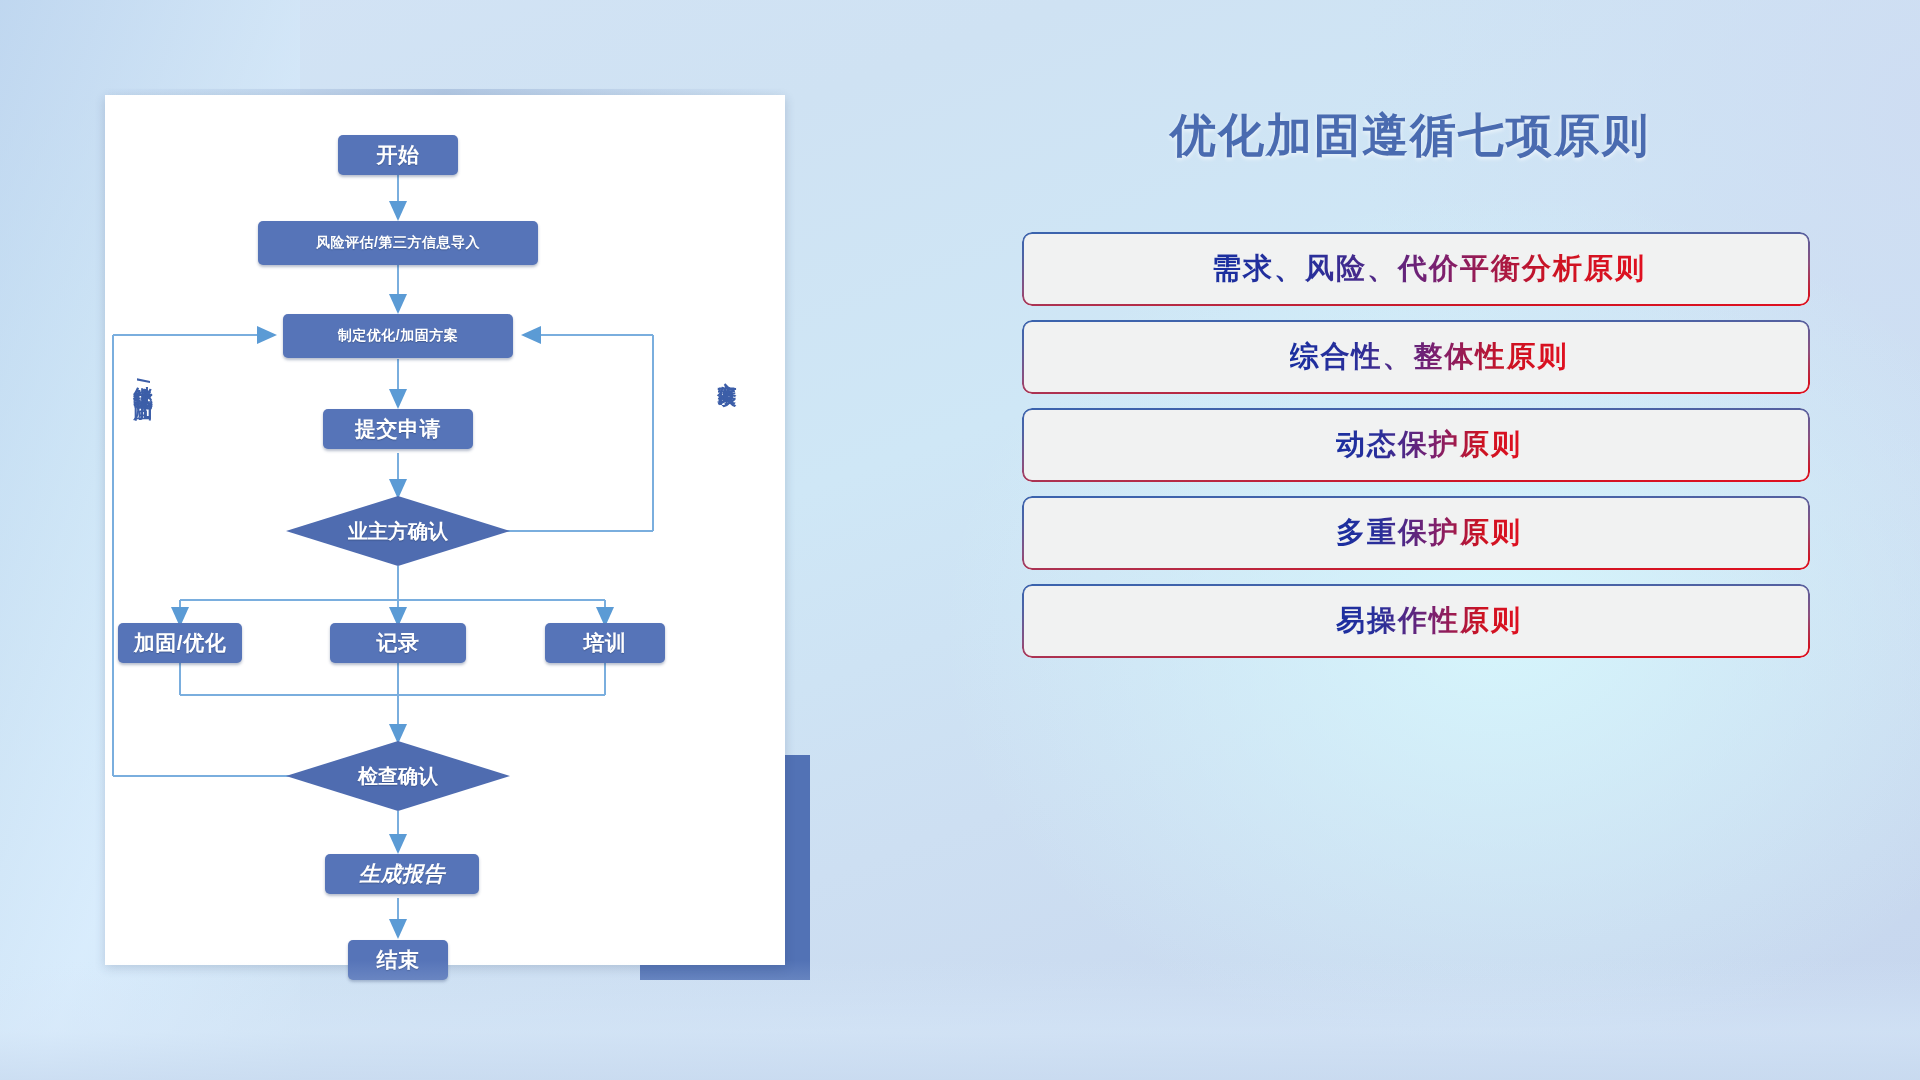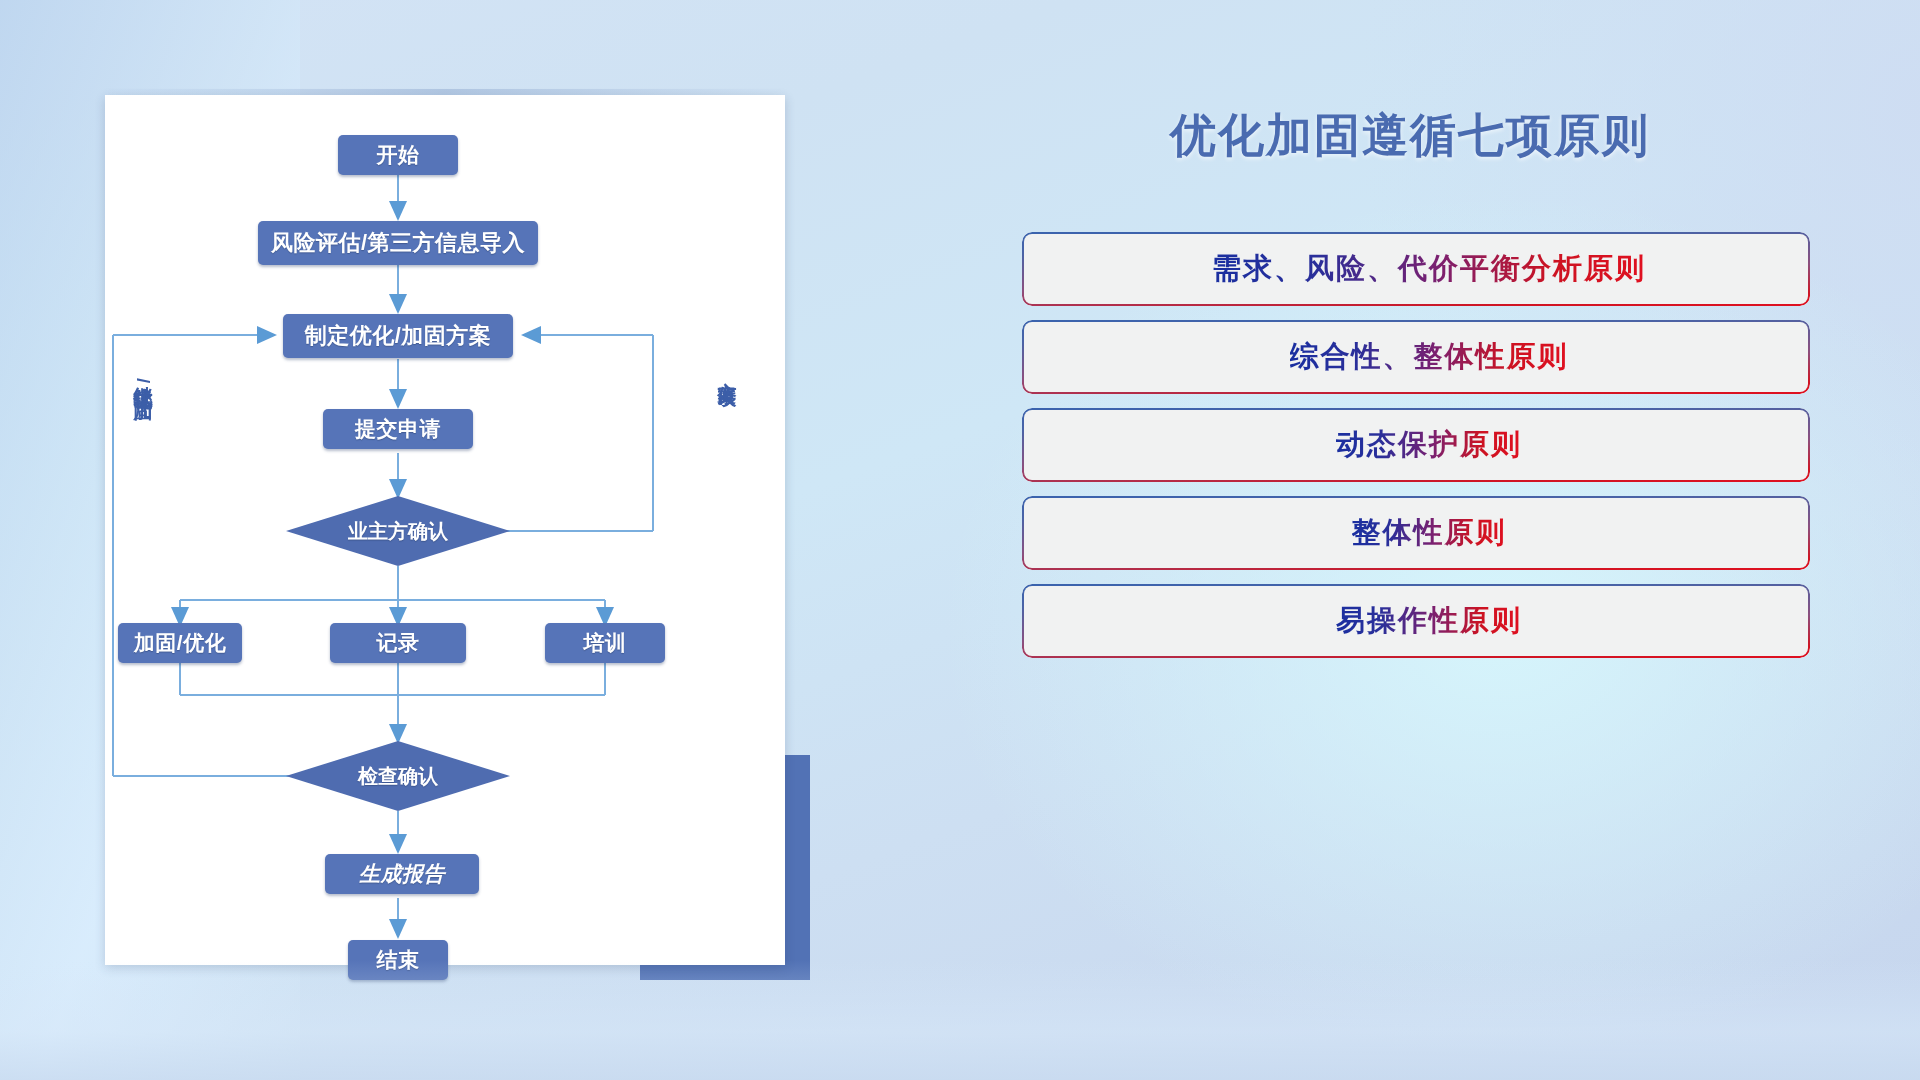--- a/index.html
+++ b/index.html
@@ -45,21 +45,21 @@
 
   .node{
     position:absolute;display:flex;align-items:center;justify-content:center;
     background:#5674b8;color:#ffffff;border-radius:5px;
     font-weight:bold;letter-spacing:.5px;
     box-shadow:0 2px 3px rgba(45,65,110,.35);
     text-shadow:0 1px 1px rgba(30,45,80,.35);
     white-space:nowrap;
   }
   .node.h{height:40px;font-size:21px;}
-  .node.big{height:44px;font-size:22px;}
+  .node.big{height:44px;font-size:14px;}
 
   .diamond{
     position:absolute;display:flex;align-items:center;justify-content:center;
     color:#ffffff;font-weight:bold;font-size:20px;white-space:nowrap;
     background:#4f6cb0;
     clip-path:polygon(50% 0%,100% 50%,50% 100%,0% 50%);
     text-shadow:0 1px 1px rgba(30,45,80,.35);
   }
 
   .vlabel{
@@ -220,21 +220,21 @@
 
     <div class="pcard">
       <span class="inner"></span>
       <span class="frame"></span>
       <span class="txt">动态保护原则</span>
     </div>
 
     <div class="pcard">
       <span class="inner"></span>
       <span class="frame"></span>
-      <span class="txt">整体性原则</span>
+      <span class="txt">多重保护原则</span>
     </div>
 
 
 
     <div class="pcard">
       <span class="inner"></span>
       <span class="frame"></span>
       <span class="txt">易操作性原则</span>
     </div>
 

